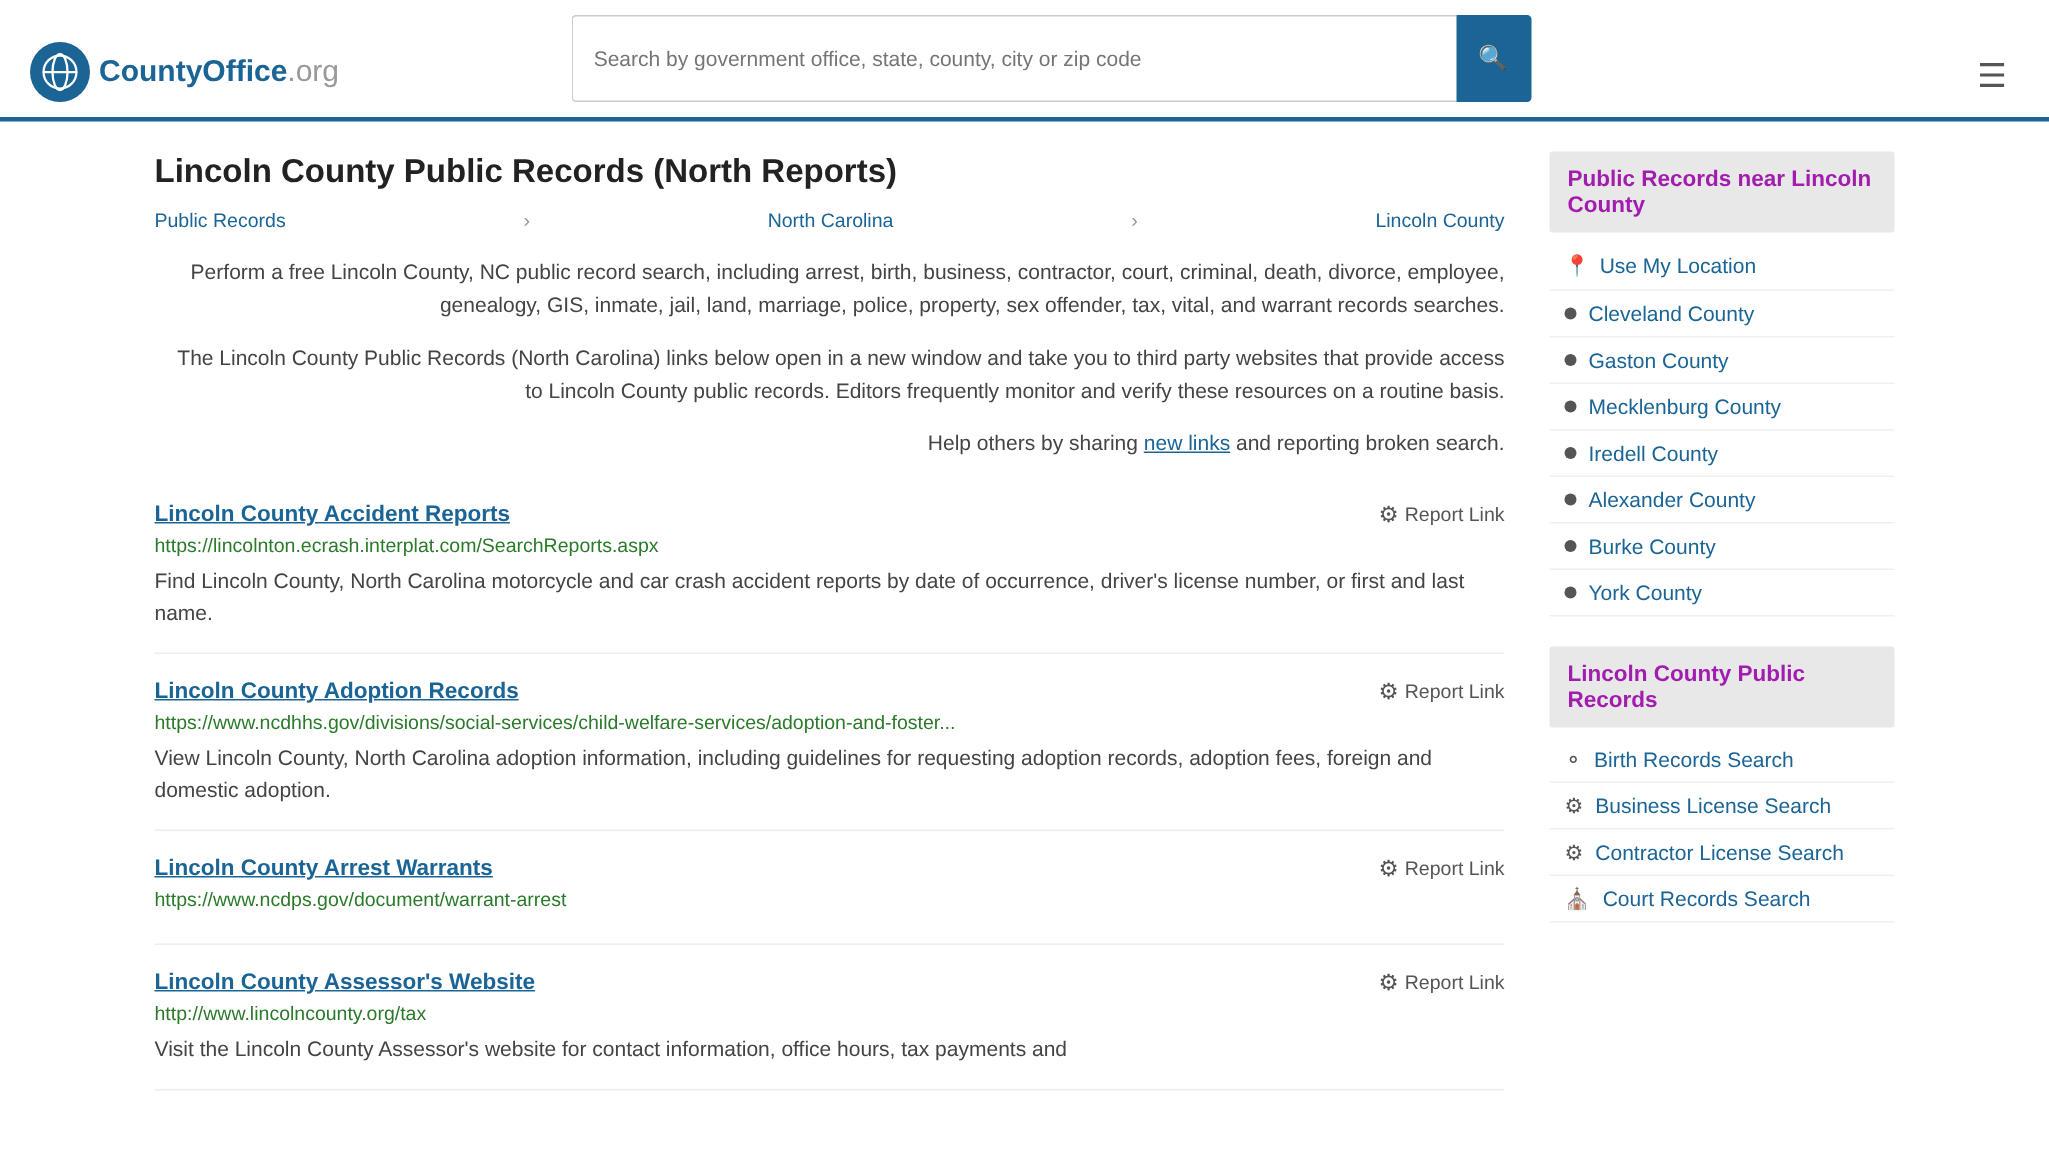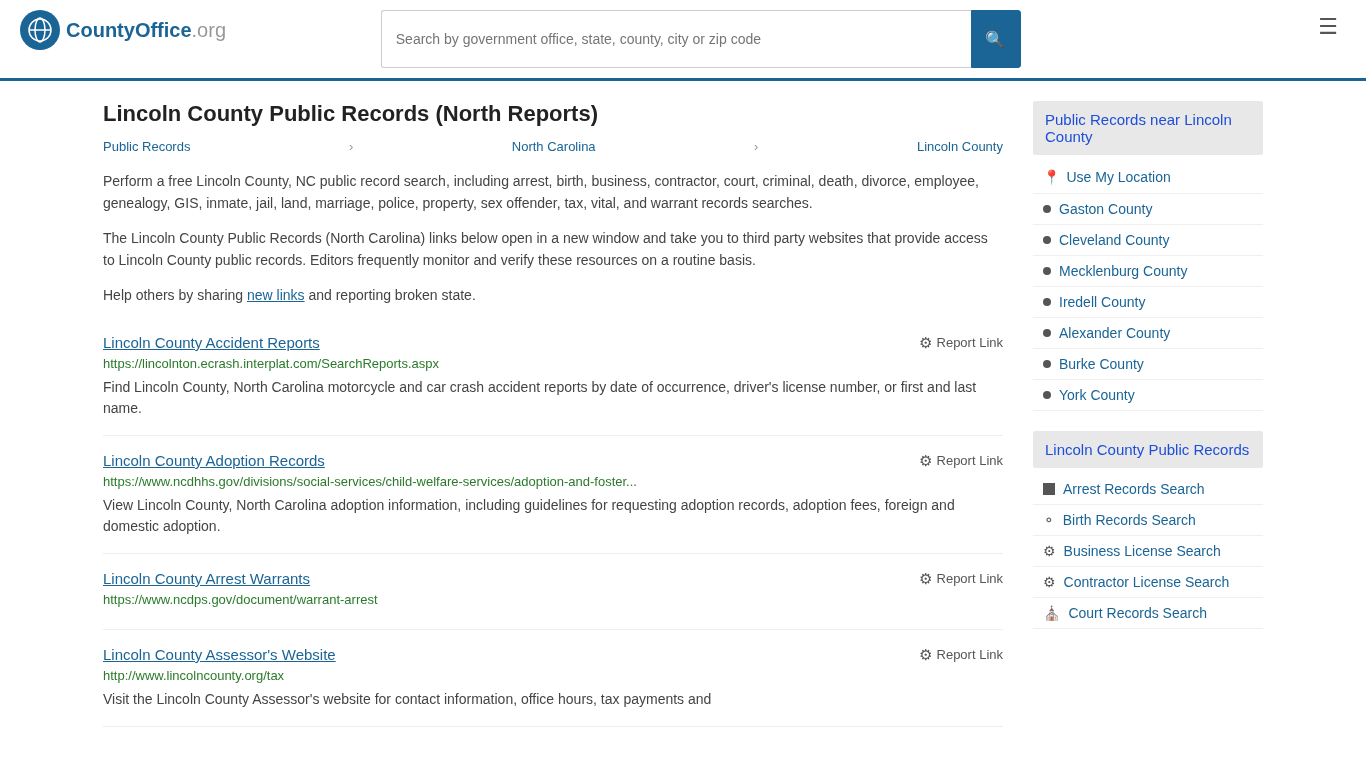--- a/index.html
+++ b/index.html
@@ -4,21 +4,21 @@
   <style>
     * { box-sizing: border-box; margin: 0; padding: 0; }
     body { font-family: Arial, sans-serif; font-size: 14px; color: #333; background: #fff; }
 
     
     .header {
       background: #fff;
       border-bottom: 3px solid #1a6496;
       padding: 10px 20px;
       display: flex;
-      align-items: flex-start;
+      align-items: flex-end;
       gap: 20px;
     }
     .logo-area {
       display: flex;
       align-items: center;
       gap: 6px;
       flex-shrink: 0;
     }
     .logo-icon {
       width: 40px;
@@ -106,30 +106,31 @@
       justify-content: space-between;
     }
     .breadcrumb a { color: #1a6496; text-decoration: none; }
     .breadcrumb-sep { color: #999; }
 
     .intro-text {
       font-size: 14px;
       line-height: 1.6;
       margin-bottom: 12px;
       color: #444;
+      text-align: right;
     }
     .intro-text a { color: #1a6496; }
 
     .record-card {
       border-bottom: 1px solid #eee;
       padding: 16px 0;
     }
     .record-title {
       font-size: 15px;
-      font-weight: normal;
+      font-weight: bold;
       color: #1a6496;
       text-decoration: underline;
       cursor: pointer;
       display: inline;
     }
     .record-header {
       display: flex;
       justify-content: space-between;
       align-items: flex-start;
       margin-bottom: 4px;
@@ -153,22 +154,22 @@
       font-size: 14px;
       color: #444;
       line-height: 1.5;
     }
 
     
     .sidebar-section-title {
       background: #e8e8e8;
       padding: 10px 12px;
       font-size: 15px;
-      font-weight: normal;
-      color: #1d4ed8;
+      font-weight: bold;
+      color: #a21caf;
       margin-bottom: 6px;
       border-radius: 2px;
     }
     .sidebar-link {
       display: flex;
       align-items: center;
       gap: 8px;
       padding: 7px 10px;
       font-size: 14px;
       color: #1a6496;
@@ -235,21 +236,21 @@
       <a href="#">Public Records</a>
       <span class="breadcrumb-sep">›</span>
       <a href="#">North Carolina</a>
       <span class="breadcrumb-sep">›</span>
       <a href="#">Lincoln County</a>
     </div>
 
     <p class="intro-text">Perform a free Lincoln County, NC public record search, including arrest, birth, business, contractor, court, criminal, death, divorce, employee, genealogy, GIS, inmate, jail, land, marriage, police, property, sex offender, tax, vital, and warrant records searches.</p>
     <p class="intro-text">The Lincoln County Public Records (North Carolina) links below open in a new window and take you to third party websites that provide access to Lincoln County public records. Editors frequently monitor and verify these resources on a routine basis.</p>
     <p class="intro-text">
-      <span>Help others by sharing </span><a href="#">new links</a><span> and reporting broken state.</span>
+      <span>Help others by sharing </span><a href="#">new links</a><span> and reporting broken search.</span>
     </p>
 
     <div id="records-container">
         <div class="record-card">
       <div class="record-header">
         <a class="record-title" href="#">Lincoln County Accident Reports</a>
         <div class="report-link">
           <span style="font-size:15px;">⚙</span>
           <span>Report Link</span>
         </div>
@@ -299,25 +300,25 @@
       <div class="sidebar-section-title">Public Records near Lincoln County</div>
 
       <div class="location-link">
         <span style="color:#333;font-size:14px;">📍</span>
         <span>Use My Location</span>
       </div>
 
       <div id="nearby-counties">
           <a class="sidebar-link" href="#">
             <span class="dot"></span>
+            <span>Cleveland County</span>
+          </a>
+          <a class="sidebar-link" href="#">
+            <span class="dot"></span>
             <span>Gaston County</span>
-          </a>
-          <a class="sidebar-link" href="#">
-            <span class="dot"></span>
-            <span>Cleveland County</span>
           </a>
           <a class="sidebar-link" href="#">
             <span class="dot"></span>
             <span>Mecklenburg County</span>
           </a>
           <a class="sidebar-link" href="#">
             <span class="dot"></span>
             <span>Iredell County</span>
           </a>
           <a class="sidebar-link" href="#">
@@ -332,24 +333,20 @@
             <span class="dot"></span>
             <span>York County</span>
           </a>
         </div>
     </div>
 
     <div class="sidebar-section">
       <div class="sidebar-section-title">Lincoln County Public Records</div>
       <div id="lincoln-links">
           <a class="sidebar-link" href="#">
-            <span style="display:inline-block;width:12px;height:12px;background:#555;flex-shrink:0;"></span>
-            <span>Arrest Records Search</span>
-          </a>
-          <a class="sidebar-link" href="#">
             <span style="font-size:14px;color:#555;">⚬</span>
             <span>Birth Records Search</span>
           </a>
           <a class="sidebar-link" href="#">
             <span style="font-size:14px;color:#555;">⚙</span>
             <span>Business License Search</span>
           </a>
           <a class="sidebar-link" href="#">
             <span style="font-size:14px;color:#555;">⚙</span>
             <span>Contractor License Search</span>

